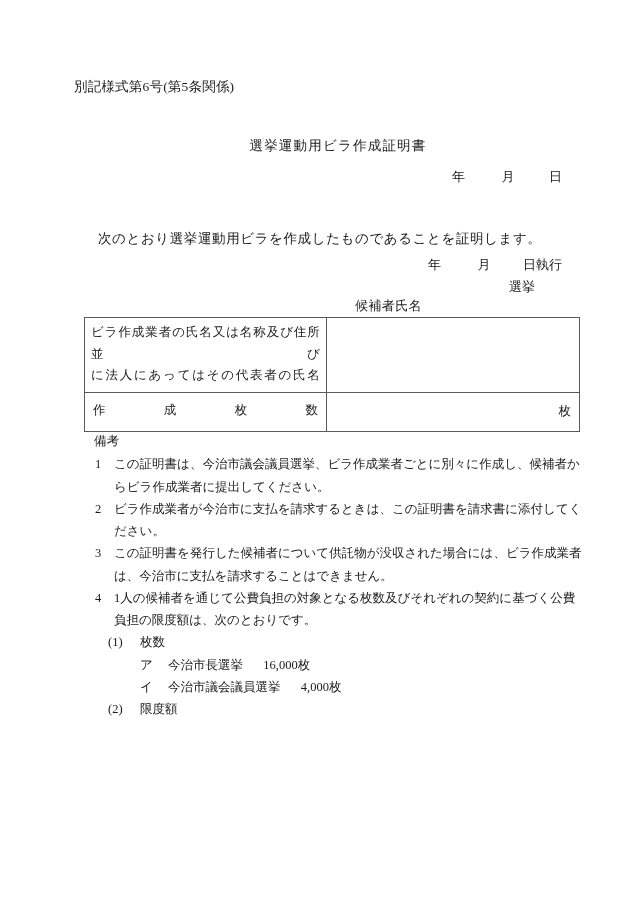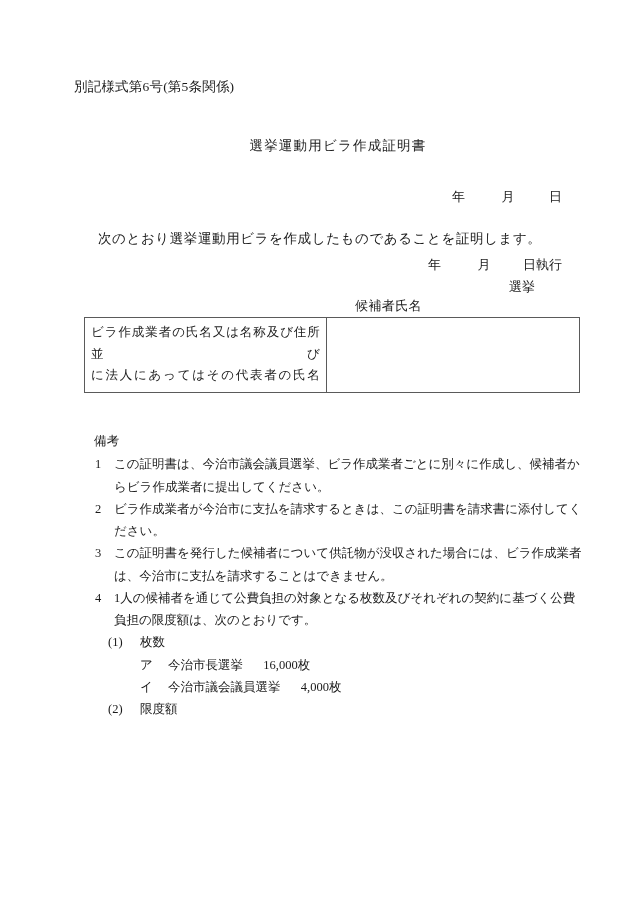--- a/index.html
+++ b/index.html
@@ -41,21 +41,21 @@
     letter-spacing: 1.2px;
     padding-left: 42px;
     box-sizing: border-box;
     white-space: nowrap;
     margin-top: 24px;
   }
 
   
   .date-line {
     left: 452px;
-    top: 188px;
+    top: 168px;
     font-size: 13px;
     white-space: nowrap;
   }
   .date-line .gap-m { display: inline-block; width: 30px; }
   .date-line .gap-s { display: inline-block; width: 28px; }
 
   
   .certify-sentence {
     left: 98px;
     top: 230px;
@@ -218,20 +218,28 @@
 
   <table class="abs form-table">
     <tbody>
       <tr class="row-party">
         <td class="label">
           <span class="just">ビラ作成業者の氏名又は名称及び住所並び</span>
           <span class="just">に法人にあってはその代表者の氏名</span>
         </td>
         <td class="value"></td>
       </tr>
+      <tr class="row-count">
+        <td class="label">
+          <span class="spread">作成枚数</span>
+        </td>
+        <td class="value">
+          <span>枚</span>
+        </td>
+      </tr>
     </tbody>
   </table>
 
   <div class="abs notes">
 
     <div class="notes-heading">備考</div>
 
     <div class="note-item">
       <span class="note-num">1</span>
       <span class="note-text">この証明書は、今治市議会議員選挙、ビラ作成業者ごとに別々に作成し、候補者からビラ作成業者に提出してください。</span>

